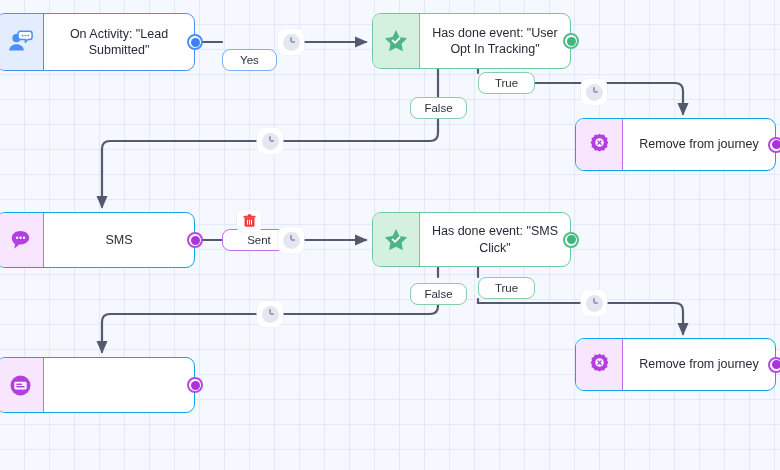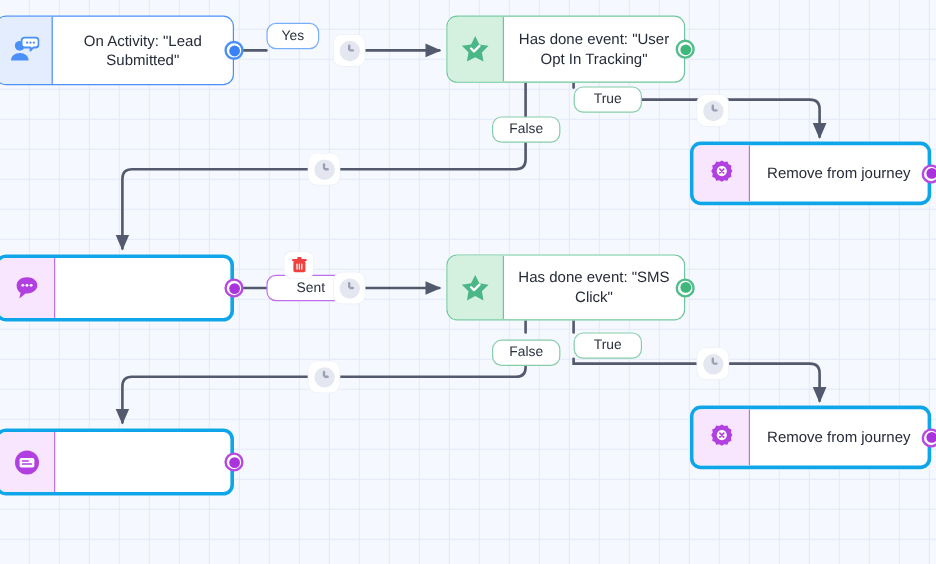--- a/index.html
+++ b/index.html
@@ -69,21 +69,21 @@
 
   
   .node.blue .node-inner { border: 1px solid #4a90f7; }
   .node.blue .icon-cell { background: #e4edfe; border-right: 1px solid #4a90f7; }
 
   
   .node.green .node-inner { border: 1px solid #6ec79b; }
   .node.green .icon-cell { background: #d4f0de; border-right: 1px solid #6ec79b; }
 
   
-  .node.purple .node-inner { border: 3px solid #0ea5e9; }
+  .node.purple .node-inner { border: 1px solid #0ea5e9; }
   .node.purple .icon-cell { background: #f7e6fd; border-right: 1px solid #c06ef0; }
 
   
   .port {
     position: absolute;
     width: 16px; height: 16px;
     border-radius: 50%;
     box-sizing: border-box;
     top: 50%;
     right: -8px;
@@ -220,21 +220,21 @@
           <circle cx="21.2" cy="5.6" r="0.95" fill="#4a90f7"></circle>
         </svg>
       </div>
       <div class="label-cell">On Activity: "Lead Submitted"</div>
     </div>
     <div class="port blue">
         <i></i>
       </div>
   </div>
 
-  <div class="pill blue" style="left:222px; top:19px; width:44px;">
+  <div class="pill blue" style="left:222px; top:49px; width:55px;">
     <span>Yes</span>
   </div>
   <div class="chip" style="left:278px; top:29px;">
     <div class="clockface"></div>
   </div>
 
   <div class="node green" style="left:372px; top:13px; width:199px; height:56px;">
     <div class="node-inner">
       <div class="icon-cell">
         <svg width="26" height="26" viewBox="0 0 26 26" xmlns="http://www.w3.org/2000/svg">
@@ -282,20 +282,21 @@
   <div class="node purple" style="left:-4px; top:212px; width:199px; height:56px;">
     <div class="node-inner">
       <div class="icon-cell">
         <svg width="25" height="25" viewBox="0 0 26 26" xmlns="http://www.w3.org/2000/svg">
           <path d="M4 10.2C4 6.2 8 3.2 13 3.2s9 3 9 7-4 7-9 7h-1.3L6.4 21.6l1-4.7C5.2 15.6 4 13.1 4 10.2z" fill="#b23fe0"></path>
           <circle cx="9.4" cy="10.2" r="1.25" fill="#ffffff"></circle>
           <circle cx="13" cy="10.2" r="1.25" fill="#ffffff"></circle>
           <circle cx="16.6" cy="10.2" r="1.25" fill="#ffffff"></circle>
         </svg>
       </div>
+      <div class="label-cell">SMS</div>
     </div>
     <div class="port purple">
         <i></i>
       </div>
   </div>
 
   <div class="del-chip" style="left:237px; top:210px;">
     <svg width="13" height="14" viewBox="0 0 14 15" xmlns="http://www.w3.org/2000/svg">
       <rect x="1.6" y="3.6" width="10.8" height="10.2" rx="1.6" fill="#f04040"></rect>
       <rect x="0.4" y="1.9" width="13.2" height="2.1" rx="1" fill="#f04040"></rect>

